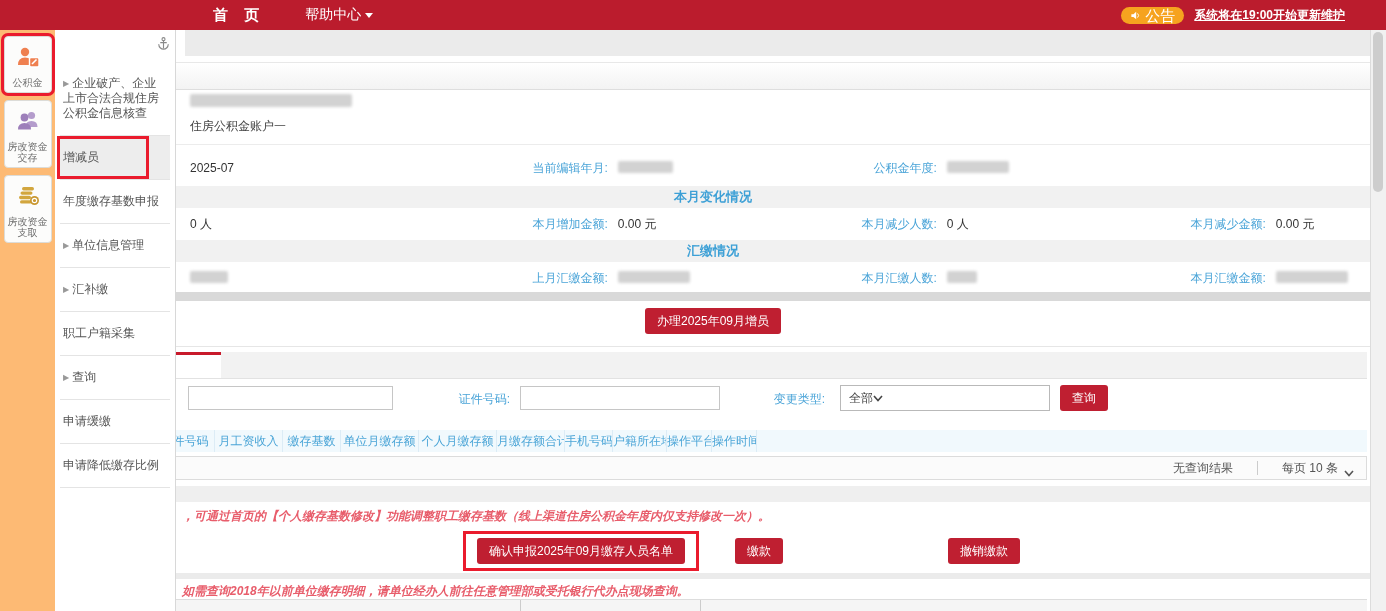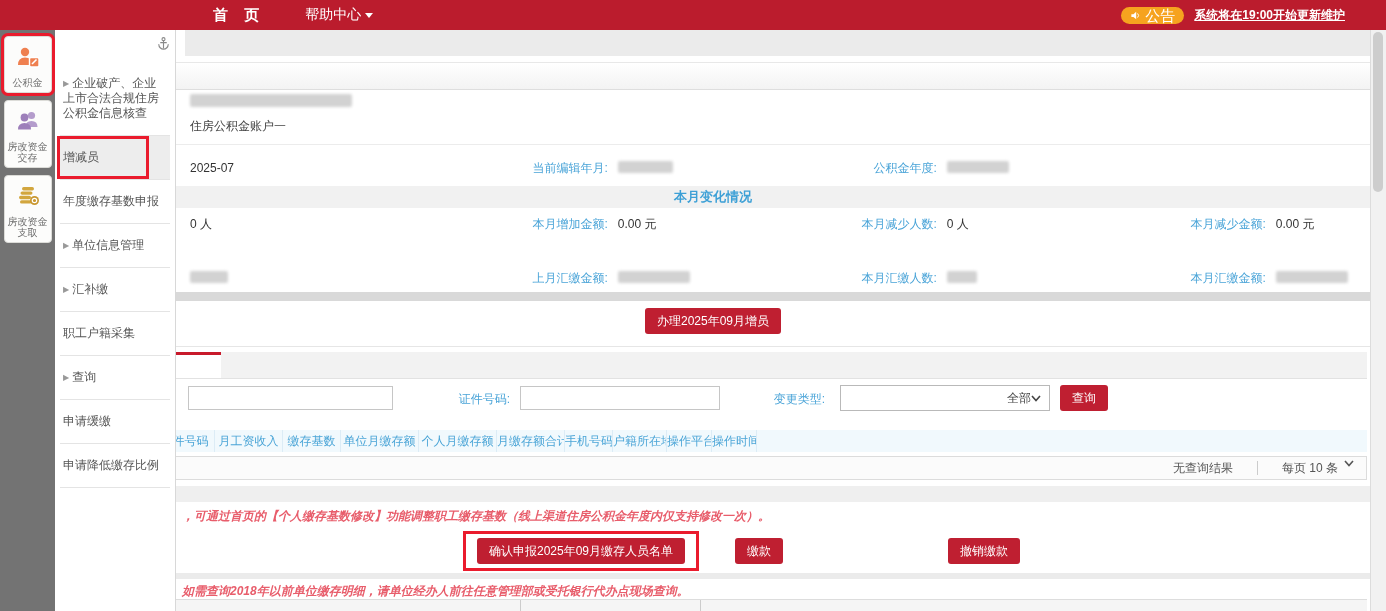--- a/index.html
+++ b/index.html
@@ -7,21 +7,21 @@
        font-family:"Liberation Sans","DejaVu Sans",sans-serif;}
   
   .topbar{position:absolute;left:0;top:0;width:100%;height:30px;background:#bb1c2d;z-index:7;display:flex;align-items:center}
   .nav-home{margin-left:213px;color:#fff;font-size:15px;font-weight:bold;letter-spacing:6px;cursor:pointer}
   .nav-help{margin-left:40px;color:#fff;font-size:14px;cursor:pointer;display:flex;align-items:center;gap:4px}
   .caret-down{width:0;height:0;border-left:4px solid transparent;border-right:4px solid transparent;border-top:5px solid #fff}
   .topbar-right{position:absolute;right:41px;top:0;height:30px;display:flex;align-items:center;gap:10px}
   .badge{background:#f6a31f;color:#fff;font-size:15px;border-radius:9px;padding:2px 9px;display:flex;align-items:center;gap:4px;line-height:13px}
   .announce{color:#fff;font-size:12px;text-decoration:underline;cursor:pointer;font-weight:bold}
   
-  .iconbar{position:absolute;left:0;top:30px;width:55px;bottom:0;background:#737373;z-index:6}
+  .iconbar{position:absolute;left:0;top:30px;width:55px;bottom:0;background:#fdba74;z-index:6}
   .tile{width:46px;margin:6px auto 7px;background:#fcfcfb;border:1px solid #dcdcd8;border-radius:4px;
         padding:7px 0 4px;text-align:center;cursor:pointer}
   .tile .tlbl{font-size:10px;color:#6d6d6d;line-height:11px;margin-top:3px}
   .tile.annotated{box-shadow:0 0 0 3px #ea1b2d}
   
   .menu{position:absolute;left:55px;top:30px;width:120px;bottom:0;background:#fff;border-right:1px solid #d8d8d8;z-index:5}
   .anchor-row{height:26px;text-align:right;padding:6px 4px 0}
   .menu-item{position:relative;margin:0 5px;padding:14px 3px;font-size:12px;color:#555;
              border-bottom:1px solid #e4e4e4;line-height:15px;cursor:pointer}
   .menu-item .arr{color:#999;font-size:8px;margin-right:3px;vertical-align:1px}
@@ -39,30 +39,30 @@
   .cell .lab{flex:0 0 68%;text-align:right;white-space:nowrap}
   .cell .val{margin-left:10px}
   .cell.c1 .val{margin-left:135px}
   .sec{position:absolute;left:0;right:0;height:22px;background:#f1f1f1;text-align:center;
        font-size:13px;font-weight:bold;color:#3da0d6;line-height:22px}
   .rbtn{background:#bf1f31;color:#fff;font-size:12px;border:none;border-radius:3px;height:26px;
         line-height:26px;padding:0 12px;cursor:pointer;white-space:nowrap;font-family:inherit}
   .inp{position:absolute;height:24px;border:1px solid #c6c6c6;background:#fff;box-sizing:border-box;
        font-size:12px;padding:0 6px;font-family:inherit}
   .sel{position:absolute;height:26px;border:1px solid #b9b9b9;background:#fff;box-sizing:border-box;
-       font-size:12px;color:#444;display:flex;align-items:center;justify-content:flex-end;
+       font-size:12px;color:#444;display:flex;align-items:center;justify-content:flex-start;
        padding:0 8px;cursor:pointer}
   .thead{position:absolute;left:0;right:4px;height:22px;background:#f1f9fd;display:flex;align-items:stretch}
   .th{font-size:12px;color:#4ba5d7;text-align:center;line-height:22px;border-right:1px solid #dcecf6;
       white-space:nowrap;overflow:hidden;box-sizing:border-box}
   .pager{position:absolute;left:0;right:4px;height:24px;border:1px solid #dcdcdc;background:#fbfbfb;
          box-sizing:border-box;display:flex;justify-content:flex-end;align-items:center;
          font-size:12px;color:#555;padding-right:12px;gap:24px}
   .vdiv{width:1px;height:14px;background:#ccc}
-  .pagesize{display:flex;align-items:flex-start;gap:6px;cursor:pointer}
+  .pagesize{display:flex;align-items:flex-end;gap:6px;cursor:pointer}
   .rednote{position:absolute;font-size:12px;font-style:italic;font-weight:bold;color:#e85d6b;white-space:nowrap}
   .confirm-wrap{position:absolute;border:3px solid #ea1b2d;padding:4px 11px;background:transparent}
   .scrollbar{position:absolute;right:0;top:30px;width:15px;bottom:0;background:#f1f1f1;
              border-left:1px solid #dcdcdc;z-index:8}
   .thumb{position:absolute;left:2px;top:2px;width:10px;height:160px;background:#cdcdcd;border-radius:5px;cursor:pointer}
 </style>
 </head>
 <body>
 
 <div class="main">
@@ -101,20 +101,21 @@
     <div class="cell">
         <span class="lab">本月减少人数:</span>
       <span class="val">0 人</span>
       </div>
     <div class="cell">
         <span class="lab">本月减少金额:</span>
       <span class="val">0.00 元</span>
       </div>
   </div>
 
+  <div class="sec" style="top:210px">汇缴情况</div>
 
   <div class="row4" style="top:236px;height:24px">
     <div class="cell c1">
         <span class="val"><span class="redact" style="width:38px;height:12px"></span></span>
       </div>
     <div class="cell">
         <span class="lab">上月汇缴金额:</span>
       <span class="val"><span class="redact" style="width:72px;height:12px"></span></span>
       </div>
     <div class="cell">

